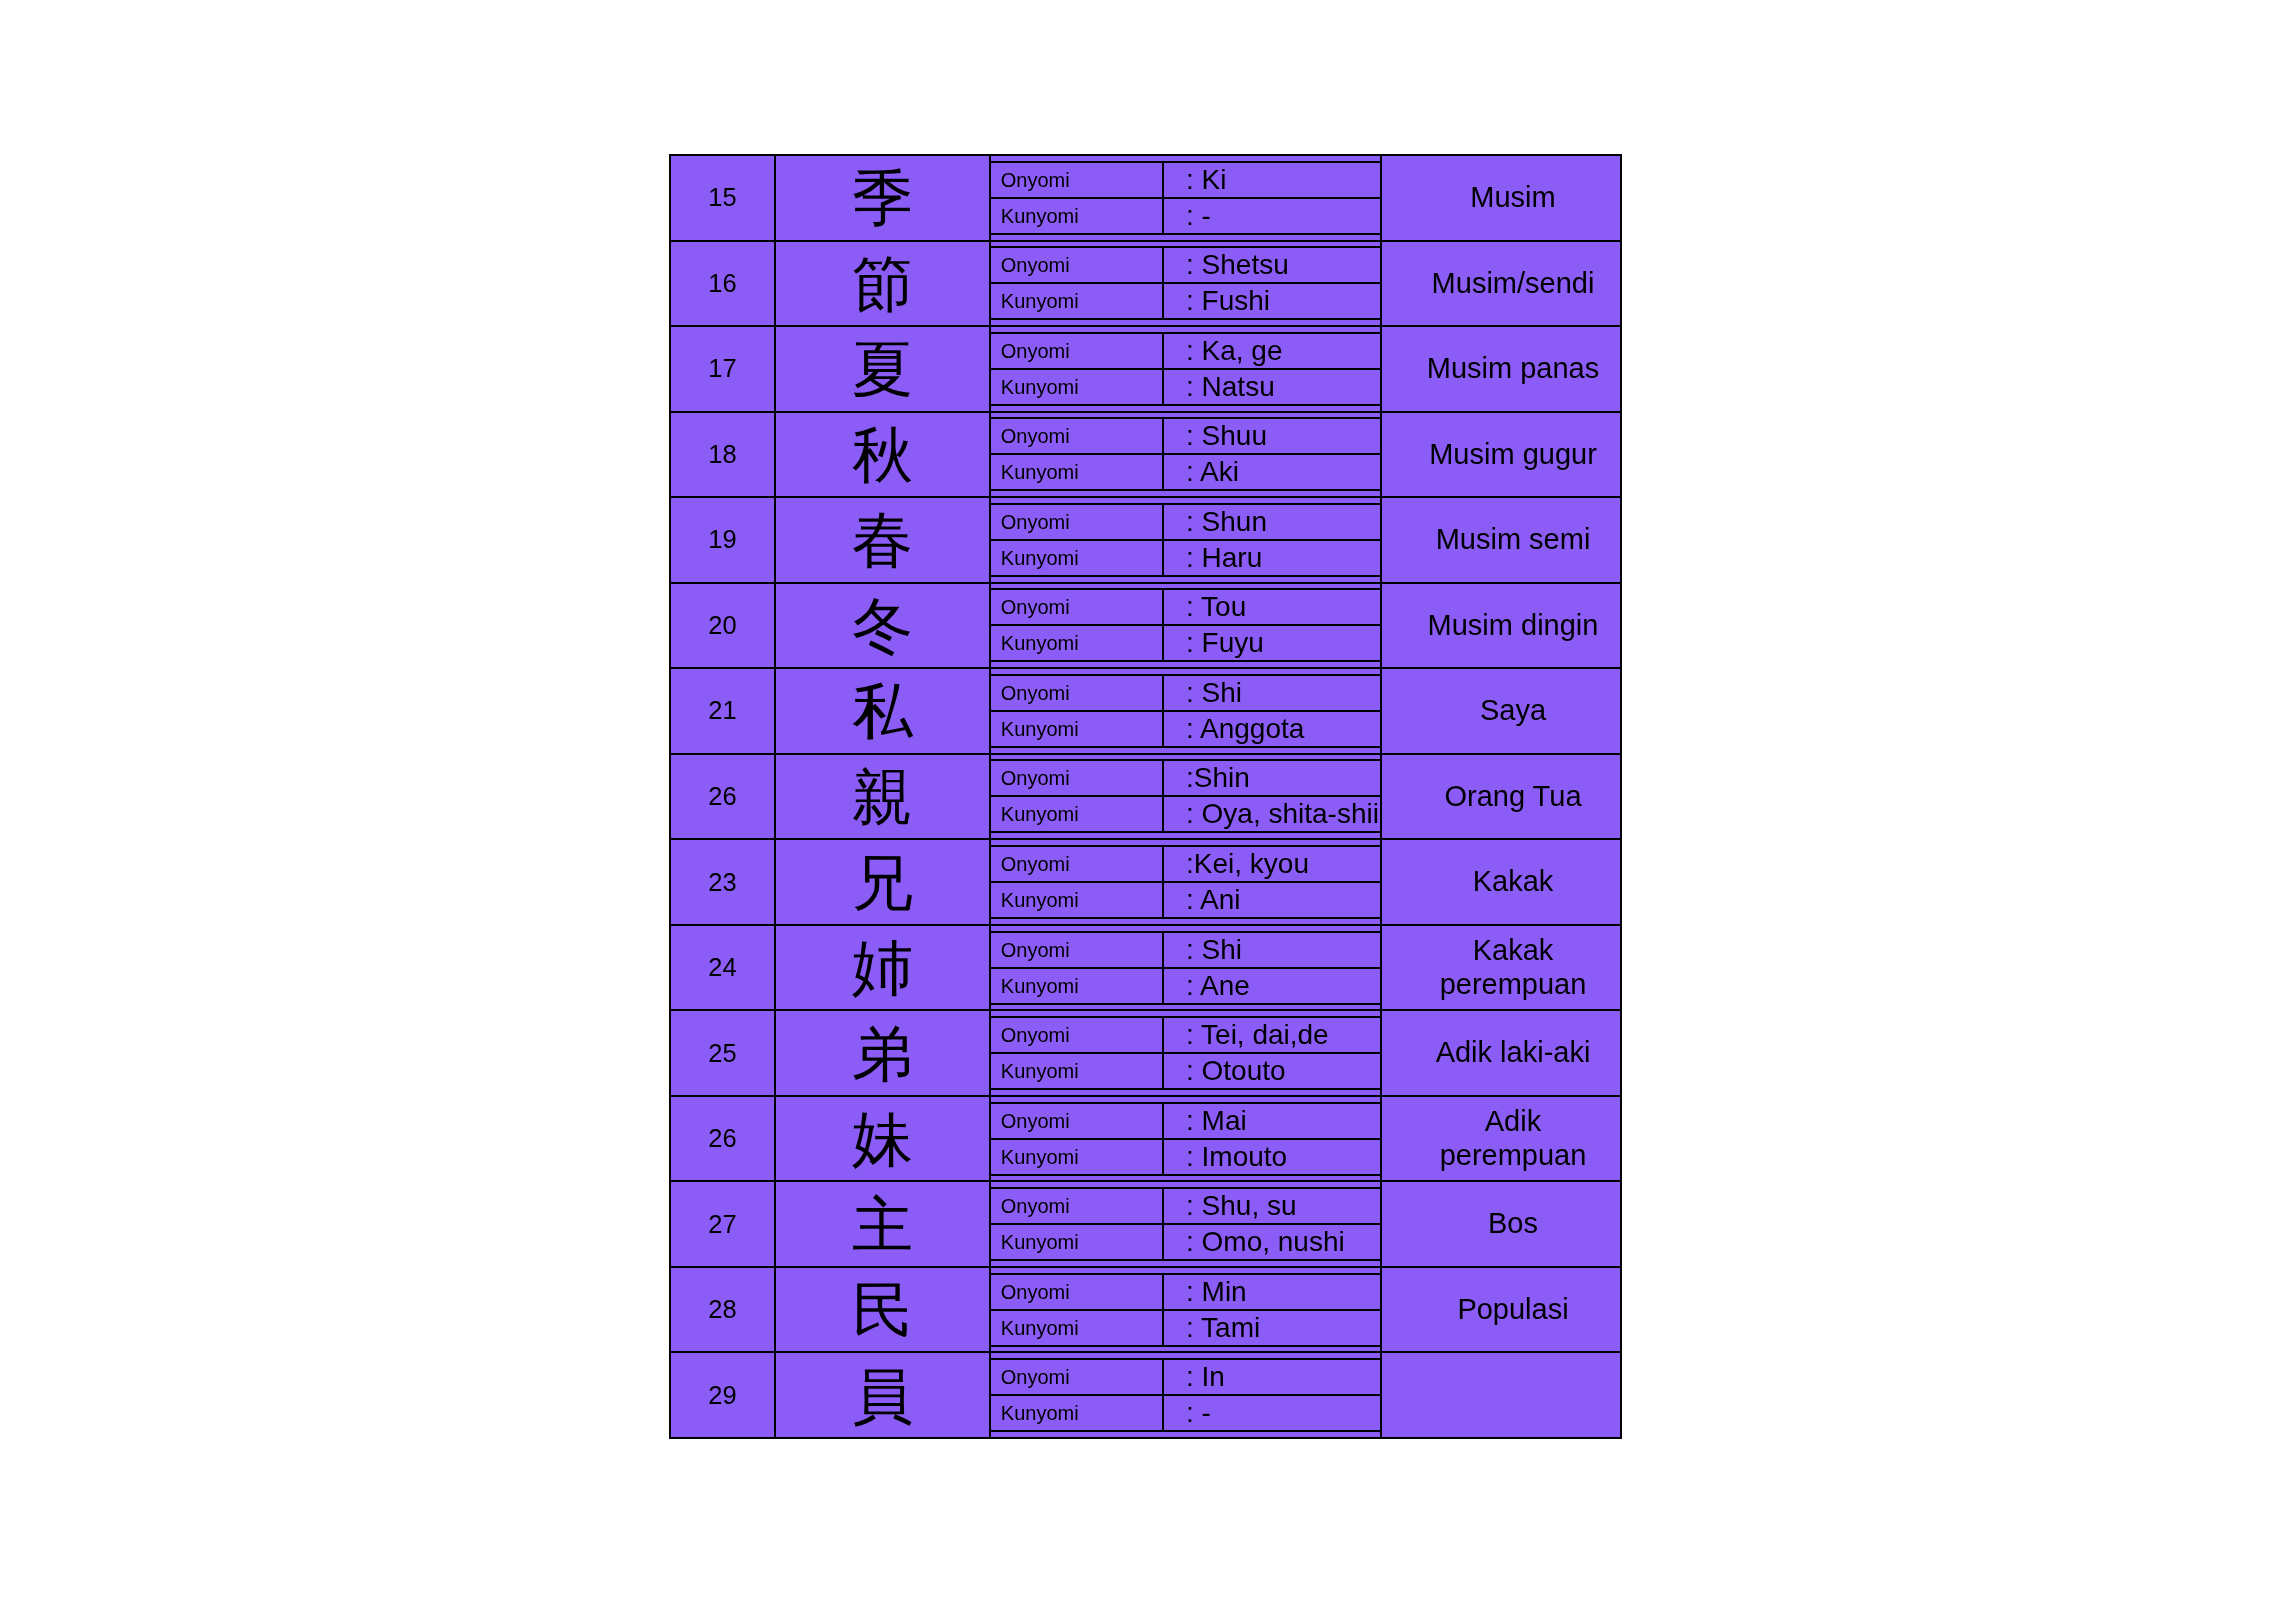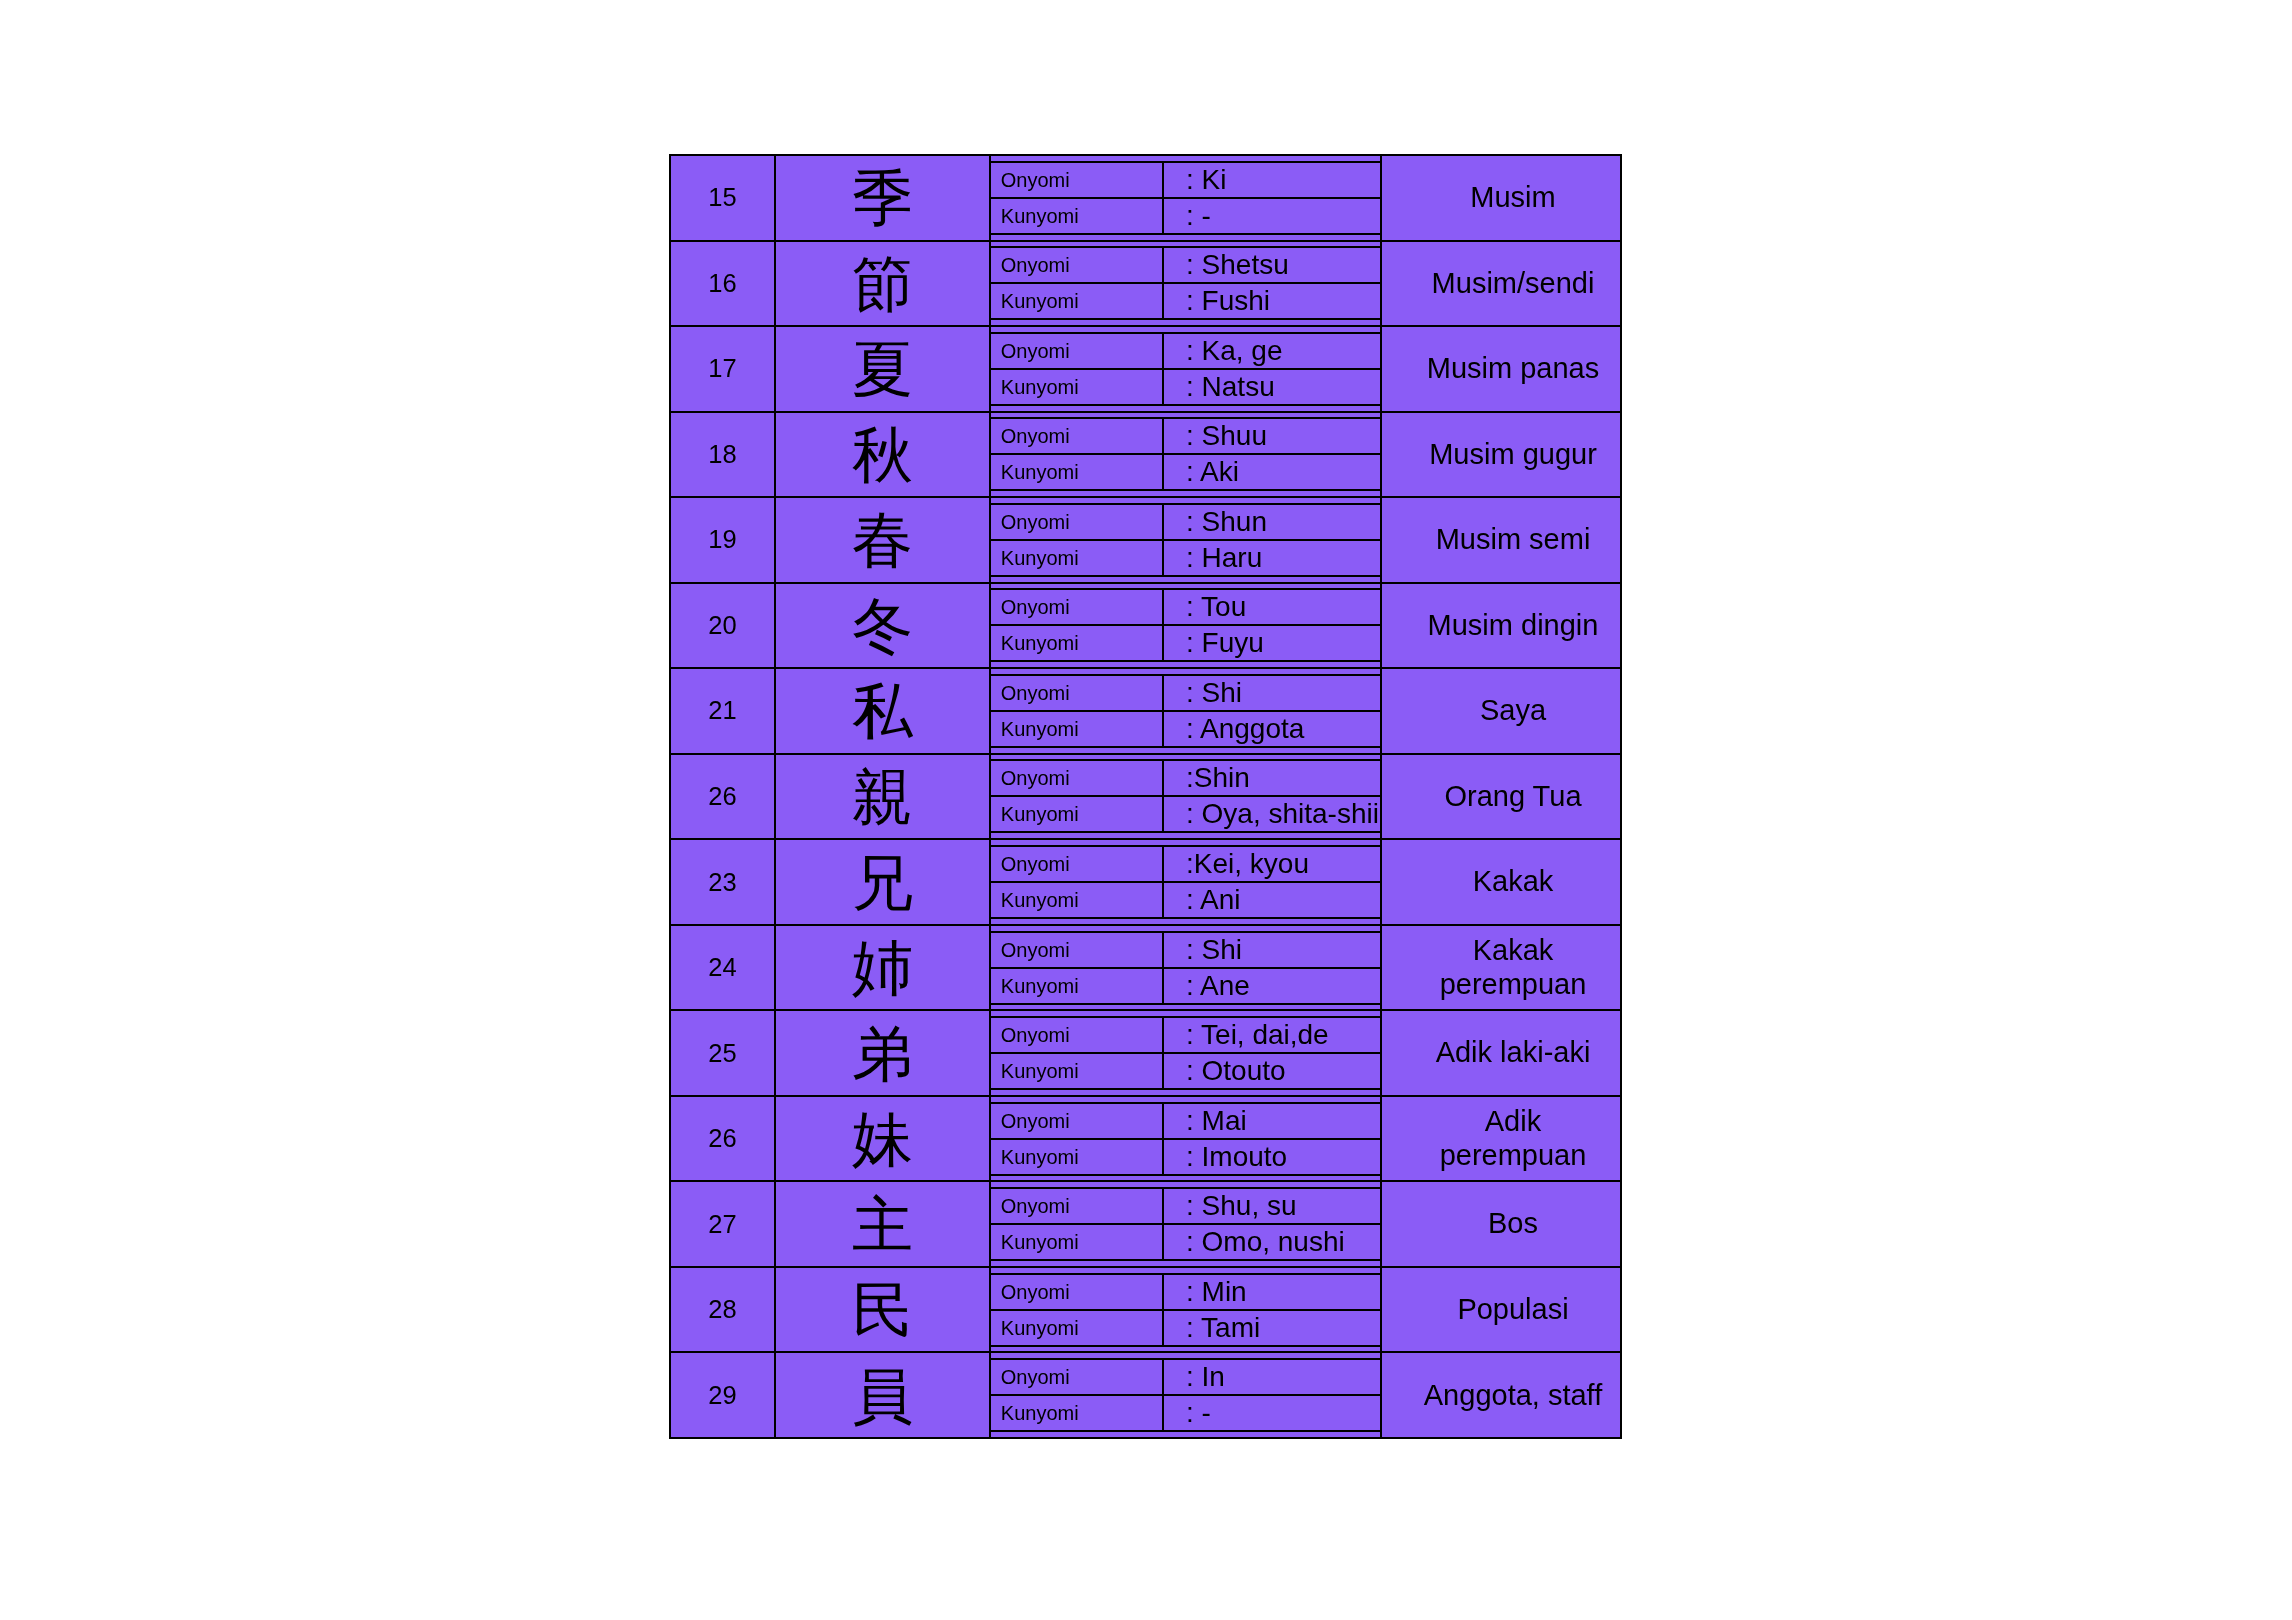--- a/index.html
+++ b/index.html
@@ -368,17 +368,16 @@
         <div class="nrow first">
           <div class="nlabel">Onyomi</div>
           <div class="nvalue">: In</div>
         </div>
         <div class="nrow">
           <div class="nlabel">Kunyomi</div>
           <div class="nvalue">: -</div>
         </div>
       </div>
     </div>
-    <div class="cell-meaning">Anggota, staff</div>
   </div>
 </div>
 </div>
 
 
 </body></html>

